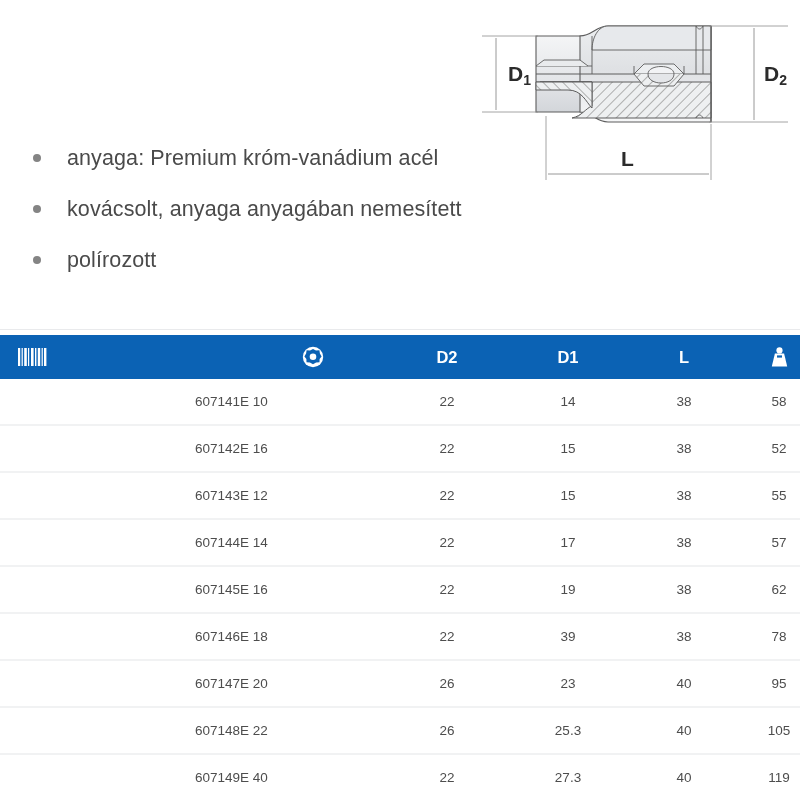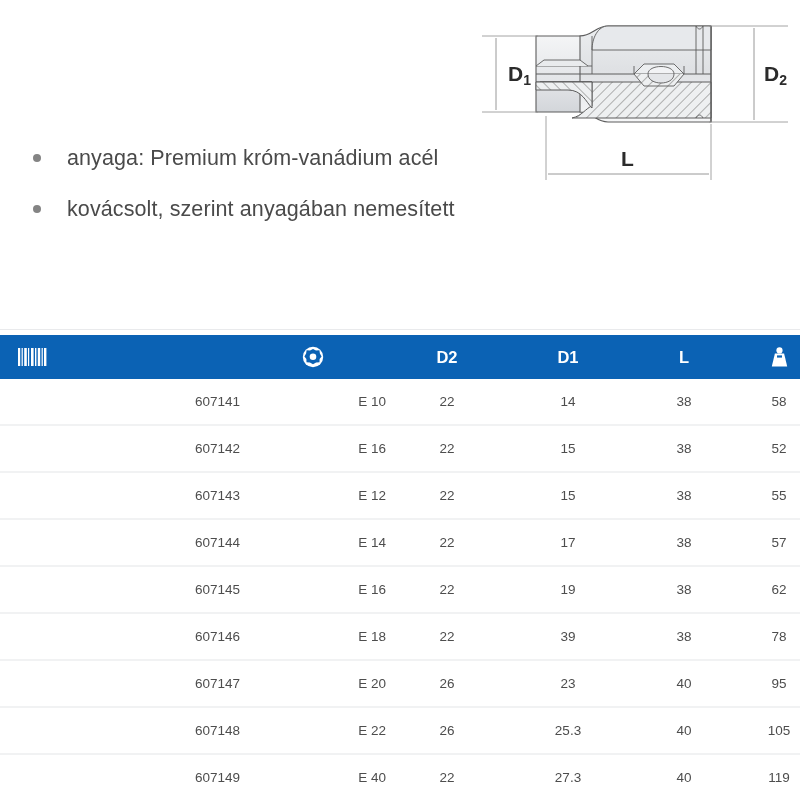--- a/index.html
+++ b/index.html
@@ -84,21 +84,21 @@
     border-bottom: 2px solid #f1f2f3;
     padding: 0;
     vertical-align: middle;
     font-weight: 400;
   }
   #product-table tbody tr:first-child td {
     border-top: 0;
   }
   
   .col-code    { width: 222px; text-align: right;   padding-left: 22px !important; }
-  .col-size    { width: 146px; text-align: right; }
+  .col-size    { width: 146px; text-align: left; }
   .col-d2      { width: 122px; text-align: center; }
   .col-d1      { width: 120px; text-align: center; }
   .col-l       { width: 112px; text-align: center; }
   .col-weight  { width: 78px;  text-align: center; }
 
   th.col-code  { text-align: left; padding-left: 18px !important; }
 
   .hdr-inner {
     display: flex;
     align-items: center;
@@ -232,21 +232,25 @@
   </g>
 </svg>
 
 <ul id="feature-list">
   <li>
     <span class="bullet"></span>
     <span>anyaga: Premium króm-vanádium acél</span>
   </li>
   <li>
     <span class="bullet"></span>
-    <span>kovácsolt, szerint anyagában nemesített</span>
+    <span>kovácsolt, anyaga anyagában nemesített</span>
+  </li>
+  <li>
+    <span class="bullet"></span>
+    <span>polírozott</span>
   </li>
 </ul>
 
 <div id="table-top-rule"></div>
 
 <table id="product-table">
   <thead>
     <tr>
       <th class="col-code">
         <span class="hdr-inner left">

